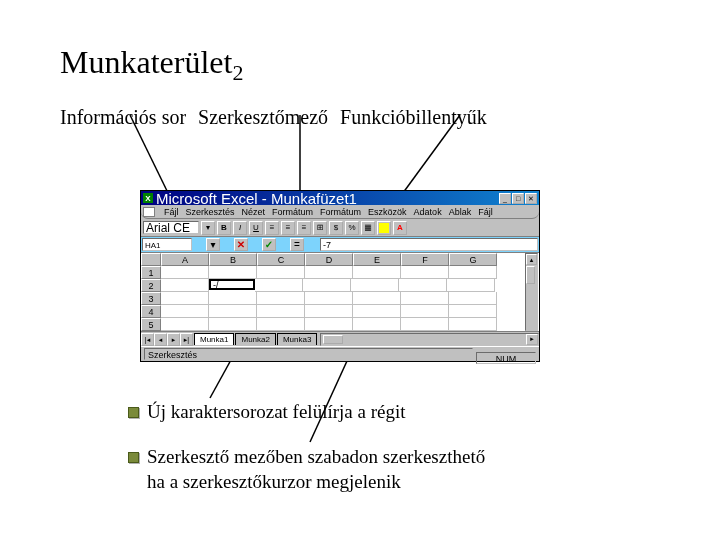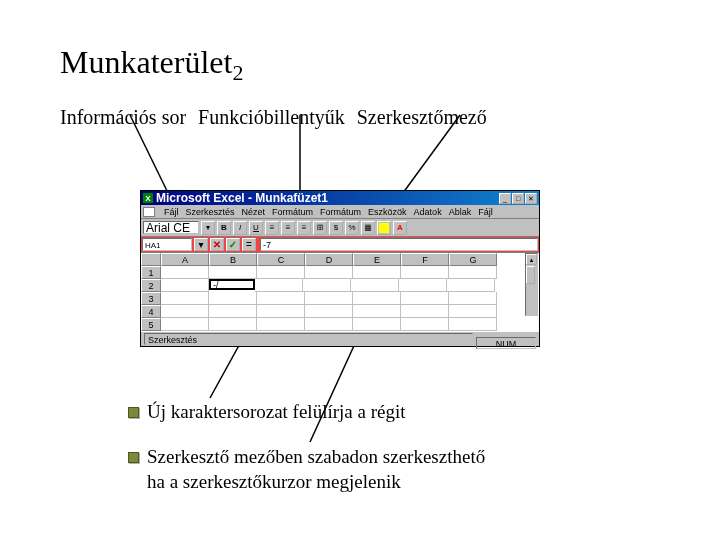--- a/index.html
+++ b/index.html
@@ -15,37 +15,37 @@
   .excel-window {
     position: absolute; left: 140px; top: 190px; width: 400px;
     background: #c0c0c0; border: 1px solid #000;
     font-family: Tahoma, Arial, sans-serif; font-size: 9px;
   }
   .titlebar {
     background: linear-gradient(to right, #000080, #1084d0);
     color: #fff; display: flex; align-items: center; padding: 1px 2px; height: 14px;
   }
   .titlebar-icon { width: 10px; height: 10px; background: #008000; margin-right: 3px; display: flex; align-items: center; justify-content: center; color: #fff; font-weight: bold; font-size: 8px; }
-  .titlebar-text { flex: 1; font-weight: bold; font-size: 12px; }
+  .titlebar-text { flex: 1; font-weight: normal; font-size: 15px; }
   .titlebar-buttons { display: flex; gap: 1px; }
   .titlebar-btn { width: 12px; height: 11px; background: #c0c0c0; border: 1px outset #fff; font-size: 7px; text-align: center; line-height: 9px; color: #000; cursor: pointer; }
 
-  .menubar { background: #c0c0c0; display: flex; padding: 1px 2px; gap: 7px; font-size: 9px; height: 14px; align-items: center; border-bottom: 1px solid #808080; }
+  .menubar { background: #c0c0c0; display: flex; padding: 1px 2px; gap: 7px; font-size: 9px; height: 14px; align-items: center; border-bottom: 1px solid #808080; border-radius: 7px; }
   .menubar-icon { width: 12px; height: 10px; background: #fff; border: 1px solid #808080; margin-right: 2px; }
   .menu-item { cursor: pointer; }
 
   .toolbar { background: #c0c0c0; display: flex; padding: 2px; gap: 2px; align-items: center; height: 18px; border-bottom: 1px solid #808080; }
   .font-box { background: #fff; border: 1px inset #c0c0c0; width: 56px; height: 13px; font-size: 12px; padding: 0 2px; line-height: 13px; }
   .tb-btn { width: 14px; height: 14px; background: #c0c0c0; border: 1px outset #fff; display: flex; align-items: center; justify-content: center; font-size: 8px; cursor: pointer; }
   .tb-btn.bold { font-weight: bold; }
   .tb-btn.italic { font-style: italic; }
   .tb-btn.underline { text-decoration: underline; }
   .color-box { width: 10px; height: 10px; }
 
-  .formula-bar { background: #ef4444; display: flex; align-items: center; padding: 1px; height: 16px; border-bottom: 1px solid #808080; gap: 2px; }
+  .formula-bar { background: #7dd3fc; display: flex; align-items: center; padding: 1px; height: 16px; border-bottom: 1px solid #808080; gap: 14px; }
   .namebox { background: #fff; border: 1px inset #c0c0c0; width: 50px; height: 13px; font-size: 8px; padding: 0 2px; line-height: 13px; }
   .fb-btn { width: 14px; height: 13px; background: #c0c0c0; border: 1px outset #fff; display: flex; align-items: center; justify-content: center; cursor: pointer; font-size: 10px; }
   .fb-btn.cancel { color: #c00; font-weight: bold; }
   .fb-btn.confirm { color: #080; font-weight: bold; }
   .fb-btn.eq { color: #000; }
   .formula-input { background: #fff; border: 1px inset #c0c0c0; flex: 1; height: 13px; font-size: 9px; padding: 0 2px; line-height: 13px; margin-left: 2px; }
 
   .grid-area { display: flex; background: #fff; }
   .row-headers { display: flex; flex-direction: column; }
   .col-headers { display: flex; }
@@ -83,22 +83,22 @@
 </head>
 <body>
 
 <div class="slide">
   <h1 class="title">
     <span>Munkaterület</span><sub>2</sub>
   </h1>
 
   <div class="labels-row">
     <span class="label-item">Információs sor</span>
+    <span class="label-item">Szerkesztőmező</span>
     <span class="label-item">Funkcióbillentyűk</span>
-    <span class="label-item">Szerkesztőmező</span>
   </div>
 </div>
 
 <svg class="lines">
   <line x1="130" y1="115" x2="190" y2="238" stroke="#000" stroke-width="1.5"></line>
   <line x1="300" y1="115" x2="300" y2="238" stroke="#000" stroke-width="1.5"></line>
   <line x1="460" y1="115" x2="370" y2="238" stroke="#000" stroke-width="1.5"></line>
   <line x1="210" y1="398" x2="275" y2="280" stroke="#000" stroke-width="1.5"></line>
   <line x1="310" y1="442" x2="400" y2="245" stroke="#000" stroke-width="1.5"></line>
 </svg>
@@ -222,20 +222,35 @@
           <div class="cell"></div>
         </div>
     </div>
   </div>
 
   <div class="vscroll">
     <div class="vscroll-arrow">▴</div>
     <div class="vscroll-thumb"></div>
   </div>
 
+  <div class="sheet-tabs">
+    <div class="tab-nav">
+      <div class="tab-nav-btn">|◂</div>
+      <div class="tab-nav-btn">◂</div>
+      <div class="tab-nav-btn">▸</div>
+      <div class="tab-nav-btn">▸|</div>
+    </div>
+    <div class="tab">Munka1</div>
+    <div class="tab inactive">Munka2</div>
+    <div class="tab inactive">Munka3</div>
+    <div class="hscroll">
+      <div class="hscroll-thumb"></div>
+      <div class="hscroll-arrow">▸</div>
+    </div>
+  </div>
 
   <div class="statusbar">
     <div class="status-left">Szerkesztés</div>
     <div class="status-right">NUM</div>
   </div>
 </div>
 
 <div class="bottom-text bt1">
   <span class="sq"></span><span>Új karaktersorozat felülírja a régit</span>
 </div>

